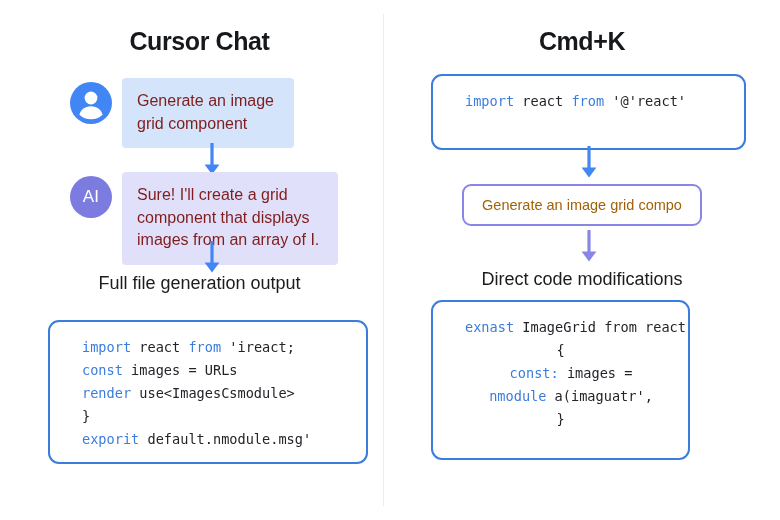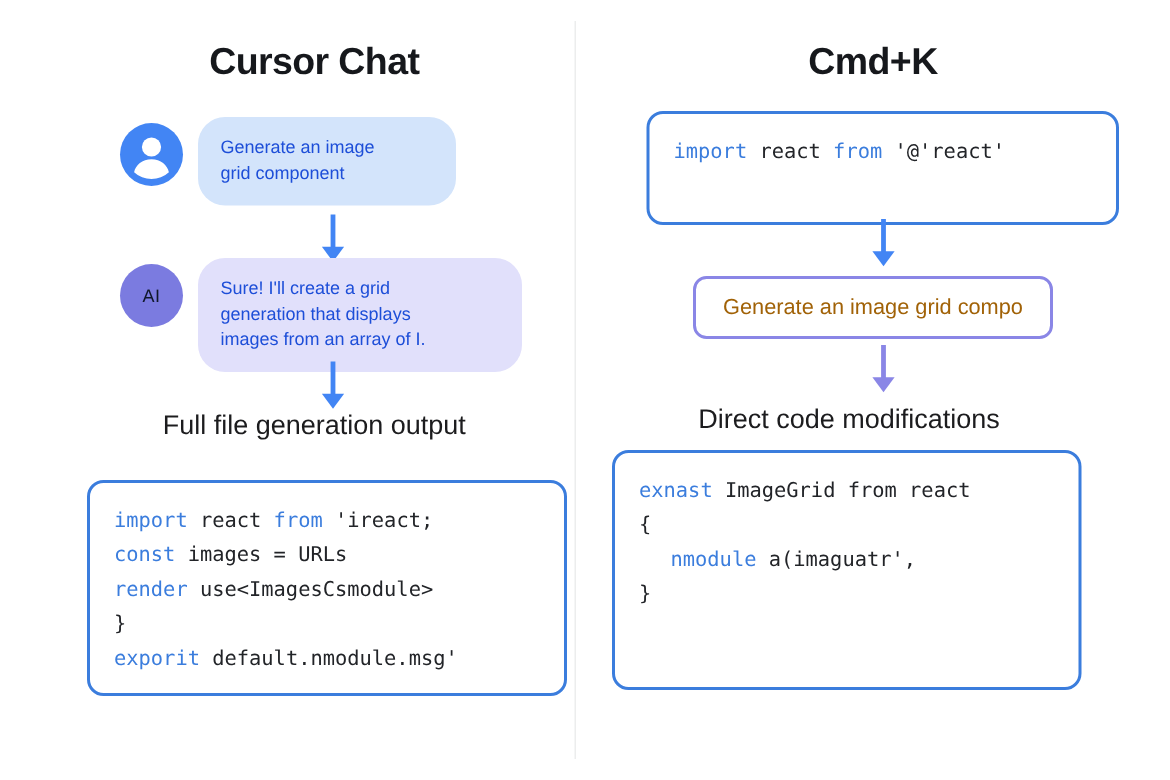--- a/index.html
+++ b/index.html
@@ -29,21 +29,21 @@
     position: absolute;
     left: 383px;
     top: 14px;
     width: 1px;
     height: 492px;
     background: #eceded;
   }
 
   
   .panel { position: absolute; top: 0; height: 520px; }
-  .panel-left  { left: 18px;   width: 383px; }
+  .panel-left  { left: 8px;   width: 383px; }
   .panel-right { left: 384px; width: 396px; text-decoration: underline; }
 
   .panel-title {
     position: absolute;
     top: 27px;
     width: 100%;
     text-align: center;
     font-size: 25px;
     font-weight: bold;
     letter-spacing: -0.4px;
@@ -66,33 +66,33 @@
     border-radius: 50%;
     flex: 0 0 42px;
     display: flex;
     align-items: center;
     justify-content: center;
     margin-top: 4px;
   }
   .avatar-user { background: #4285f4; }
   .avatar-ai {
     background: #7b7be0;
-    color: #0f172a;
-    font-size: 12px;
+    color: #ffffff;
+    font-size: 17px;
     font-weight: 500;
     letter-spacing: 0.3px;
   }
   .avatar-user svg { display: block; }
 
   .bubble {
-    border-radius: 18px;
+    border-radius: 4px;
     padding: 12px 15px 13px 15px;
-    font-size: 12px;
+    font-size: 16px;
     line-height: 1.42;
-    color: #1d4ed8;
+    color: #7f1d1d;
     white-space: pre-line;
   }
   .bubble-user { background: #d3e4fb; width: 172px; }
   .bubble-ai   { background: #e1e0fb; width: 216px; }
 
   
   .arrow {
     position: absolute;
     width: 22px;
     height: 34px;
@@ -118,28 +118,28 @@
   
   .code-box {
     position: absolute;
     border: 2.5px solid #3b7ddd;
     border-radius: 11px;
     background: #ffffff;
     font-family: "DejaVu Sans Mono", monospace;
     font-size: 13.6px;
     line-height: 1.70;
     color: #222428;
-    padding: 14px 16px;
+    padding: 14px 32px;
     overflow: hidden;
   }
   .code-box .kw { color: #3b7ddd; }
 
   .code-left       { left: 40px;  top: 320px; width: 320px; height: 144px; }
   .code-right-top  { left: 431px; top: 74px;  width: 315px; height: 76px; }
-  .code-right-bot  { left: 408px; top: 300px; width: 313px; height: 160px; }
+  .code-right-bot  { left: 431px; top: 300px; width: 259px; height: 160px; text-align: center; }
 
   .code-line { white-space: pre; }
   .code-line.indent { padding-left: 21px; }
 
   
   .prompt-box {
     position: absolute;
     left: 462px;
     top: 184px;
     width: 240px;
@@ -181,21 +181,21 @@
         <line x1="11" y1="1" x2="11" y2="24" stroke="#4285f4" stroke-width="3.2"></line>
         <path d="M11 32.5 L3.6 22.5 L18.4 22.5 Z" fill="#4285f4"></path>
       </svg>
     </div>
 
     <div class="chat-row chat-row-ai">
       <div class="avatar avatar-ai">
         <span>AI</span>
       </div>
       <div class="bubble bubble-ai">Sure! I'll create a grid
-generation that displays
+component that displays
 images from an array of I.</div>
     </div>
 
     <div class="arrow arrow-l2">
       <svg width="22" height="34" viewBox="0 0 22 34" aria-hidden="true">
         <line x1="11" y1="1" x2="11" y2="24" stroke="#4285f4" stroke-width="3.2"></line>
         <path d="M11 32.5 L3.6 22.5 L18.4 22.5 Z" fill="#4285f4"></path>
       </svg>
     </div>
 
@@ -229,22 +229,23 @@
     <span>Generate an image grid compo</span>
   </div>
 
   <div class="arrow arrow-r2">
     <svg width="22" height="34" viewBox="0 0 22 34" aria-hidden="true">
       <line x1="11" y1="1" x2="11" y2="24" stroke="#8a86e6" stroke-width="3.2"></line>
       <path d="M11 32.5 L3.6 22.5 L18.4 22.5 Z" fill="#8a86e6"></path>
     </svg>
   </div>
 
-  <div class="caption caption-right" style="left:368px;width:396px;">Direct code modifications</div>
+  <div class="caption caption-right" style="left:384px;width:396px;">Direct code modifications</div>
 
   <div class="code-box code-right-bot">
       <div class="code-line"><span class="kw">exnast</span><span> ImageGrid from react</span></div>
       <div class="code-line"><span>{</span></div>
+      <div class="code-line indent"><span class="kw">const:</span><span> images =</span></div>
       <div class="code-line indent"><span class="kw">nmodule</span><span> a(imaguatr',</span></div>
       <div class="code-line"><span>}</span></div>
     </div>
 
 </div>
 
 </body></html>

